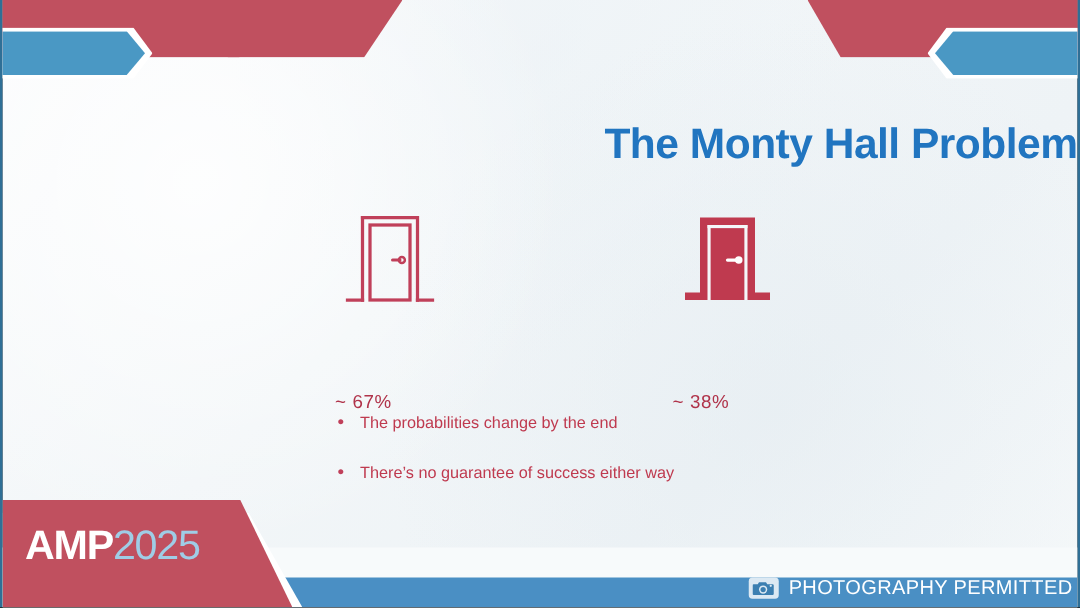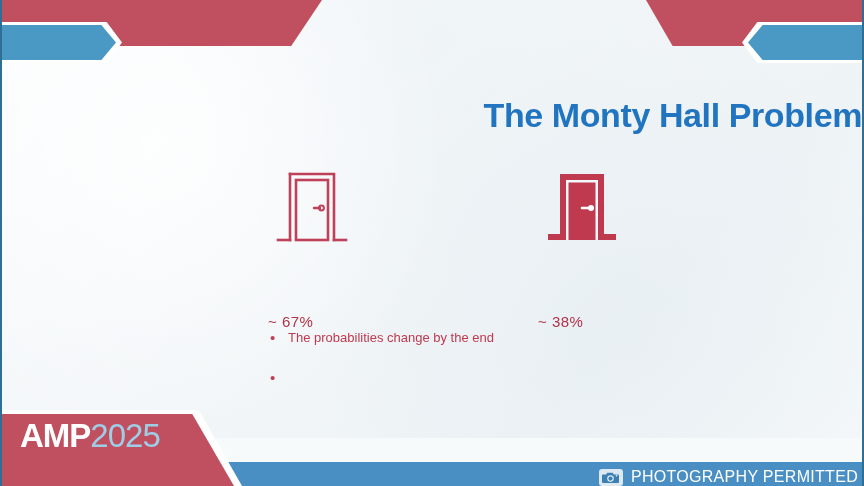--- a/index.html
+++ b/index.html
@@ -150,21 +150,21 @@
   }
   .bottom-blue {
     position: absolute;
     left: 222px; right: 0; bottom: 0;
     height: 24px;
     background: #4a8fc4;
   }
   .amp-banner {
     position: absolute;
     left: 0; bottom: 0;
-    width: 232px; height: 72px;
+    width: 232px; height: 86px;
     background: #c0505f;
     clip-path: polygon(0 0, 82% 0, 100% 100%, 0 100%);
     filter: drop-shadow(1px 0 2px rgba(0,0,0,0.12));
   }
   .amp-banner-edge {
     position: absolute;
     left: 0; bottom: 0;
     width: 240px; height: 76px;
     background: #ffffff;
     clip-path: polygon(0 0, 82% 0, 100% 100%, 0 100%);
@@ -186,21 +186,21 @@
     font-weight: bold;
     letter-spacing: 0.9px;
     color: #ffffff;
   }
 
   .photo-banner {
     position: absolute;
     right: 4px; bottom: 0;
     height: 24px;
     display: flex;
-    align-items: flex-end;
+    align-items: flex-start;
     gap: 8px;
   }
   .cam-box {
     width: 24px; height: 17px;
     border-radius: 3px;
     background: #dce9f3;
     display: flex;
     align-items: center;
     justify-content: center;
   }
@@ -266,20 +266,21 @@
   <div class="pct left">~ 67%</div>
   <div class="pct right">~ 38%</div>
 
   <div class="bullets">
     <div class="bullet-row">
       <span class="bullet-dot">•</span>
       <span class="bullet-text">The probabilities change by the end</span>
     </div>
     <div class="bullet-row">
       <span class="bullet-dot">•</span>
+      <span class="bullet-text">There’s no guarantee of success either way</span>
     </div>
   </div>
 
   <div class="bottom-white"></div>
   <div class="bottom-blue"></div>
 
   <div class="amp-banner-edge"></div>
   <div class="amp-banner">
     <div class="amp-text">
       <span class="amp">AMP</span><span class="year">2025</span>

